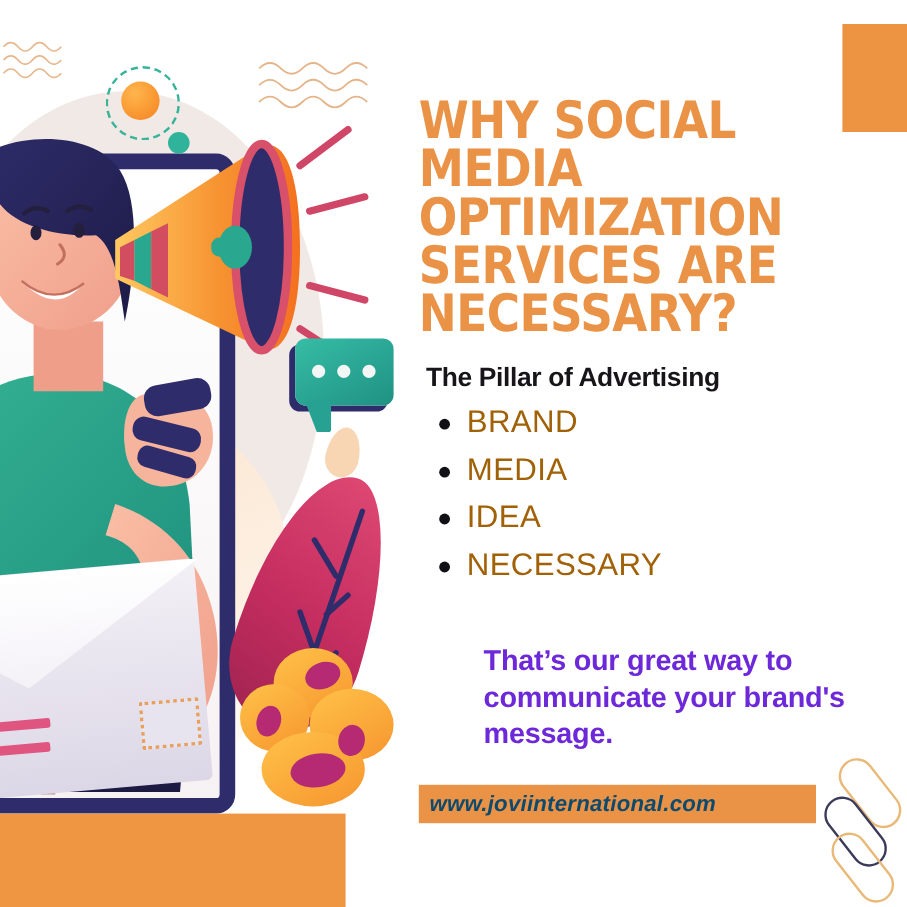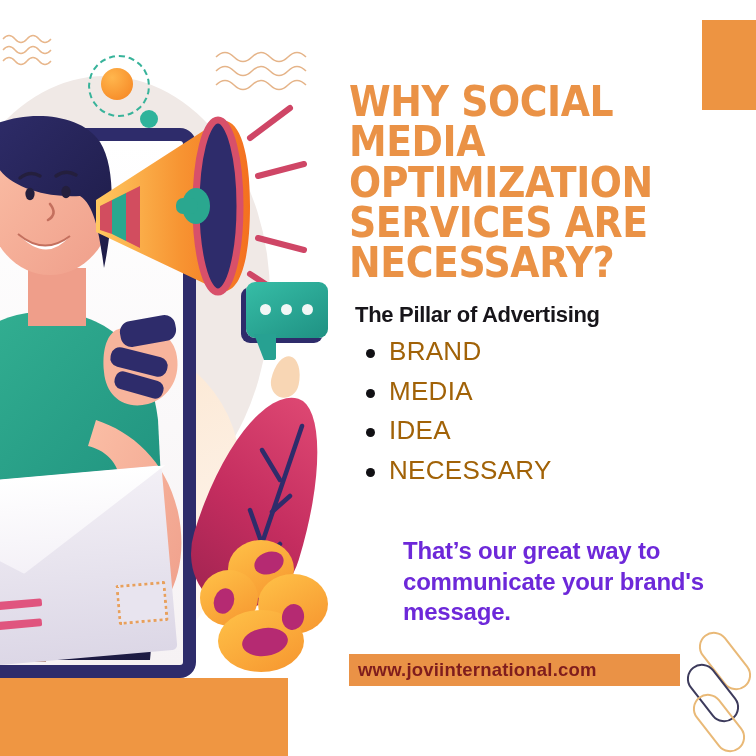--- a/index.html
+++ b/index.html
@@ -175,21 +175,21 @@
     color:#6d28d9;font-size:24px;font-weight:bold;line-height:1.28;
     letter-spacing:-0.2px;
     margin-left:48px;
   }
   .urlbar{
     position:absolute;left:0;top:654px;width:331px;height:32px;
     background:#ea9246;
     display:flex;align-items:center;
   }
   .urlbar span{
-    color:#7f1d1d;font-weight:bold;
+    color:#0c4a6e;font-style:italic;font-weight:bold;
     font-size:18.5px;letter-spacing:0.2px;padding-left:9px;
   }
 
   
   .clips{position:absolute;left:690px;top:628px;width:70px;height:128px;}
   .clip{
     position:absolute;width:26px;height:62px;border-radius:16px;
     border:2.5px solid #e9b977;transform:rotate(-38deg);
   }
   .clip-dark{border-color:#3d3b5c;}

